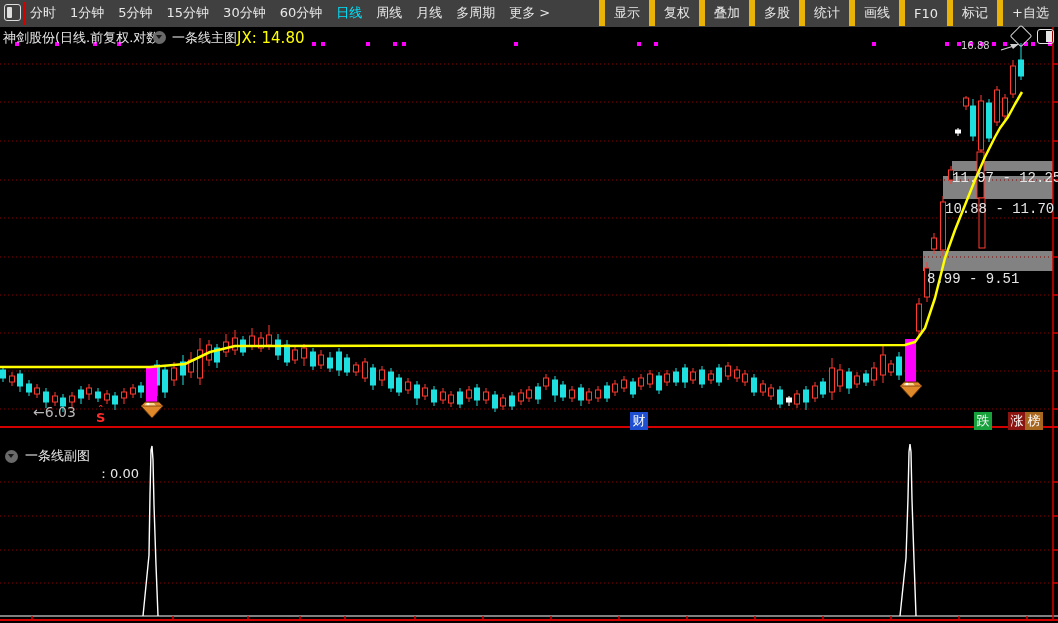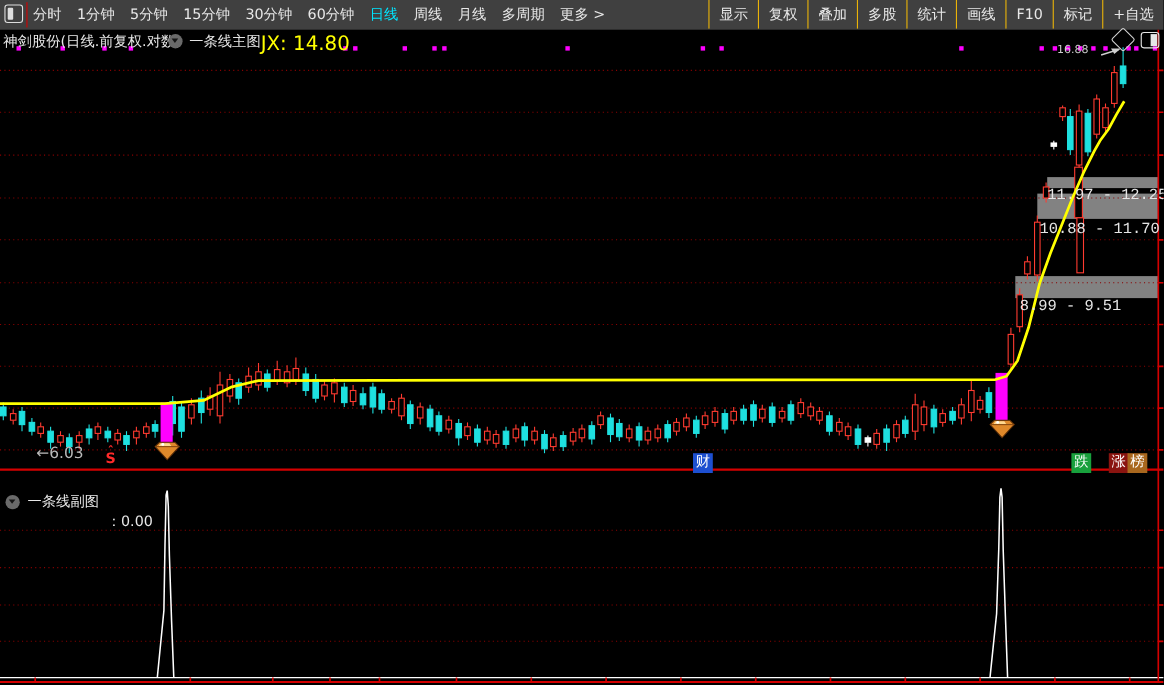--- a/index.html
+++ b/index.html
@@ -7,28 +7,28 @@
        font-family:"DejaVu Sans",sans-serif;}
   
   #menubar{position:absolute;left:0;top:0;width:1058px;height:27px;background:#404040;}
   #win-icon{position:absolute;left:4px;top:4px;width:15px;height:15px;border:1.5px solid #ddd;border-radius:3px;}
   #win-icon .half{position:absolute;left:2px;top:2px;width:5px;height:11px;background:#ddd;border-radius:1px;}
   #menu-sep-left{position:absolute;left:24px;top:2px;width:1px;height:23px;background:#d40000;}
   .menu-left{position:absolute;left:30px;top:0;height:26px;display:flex;align-items:center;gap:14px;}
   .menu-left span{color:#e8e8e8;font-size:13px;cursor:default;white-space:nowrap;}
   .menu-left span.active{color:#00e5ff;}
   .menu-right{position:absolute;right:0;top:0;height:26px;display:flex;align-items:stretch;}
-  .menu-right span{color:#e8e8e8;font-size:13px;padding:5px 9px;border-left:1px solid #eab308;
+  .menu-right span{color:#e8e8e8;font-size:13px;padding:5px 9px;border-left:6px solid #eab308;
                    display:flex;align-items:center;white-space:nowrap;}
   
   .ov{position:absolute;white-space:nowrap;}
   #stock-title{left:3px;top:29px;color:#e8e8e8;font-size:13px;}
   #circle-icon1{left:153px;top:31px;}
   #indicator-title{left:172px;top:29px;color:#e5e5e5;font-size:13px;}
-  #jx-value{left:237px;top:29px;color:#ffff00;font-size:18px;}
+  #jx-value{left:237px;top:29px;color:#ffff00;font-size:15px;}
   .circ{width:13px;height:13px;border-radius:50%;background:#6a6a6a;position:relative;}
   .circ i{position:absolute;left:3px;top:4px;width:0;height:0;border-left:3.5px solid transparent;
           border-right:3.5px solid transparent;border-top:4px solid #161616;}
   
   #chart-svg{position:absolute;left:0;top:0;}
   
   .band-label{color:#e5e5e5;font-size:14px;font-family:Liberation Mono, monospace;}
   #price-callout{color:#cfcfcf;font-size:10px;}
   #low-callout{color:#b9b9b9;font-size:14px;}
   #s-marker{color:#ff2a2a;font-size:13px;font-weight:bold;text-align:center;line-height:8px;}

